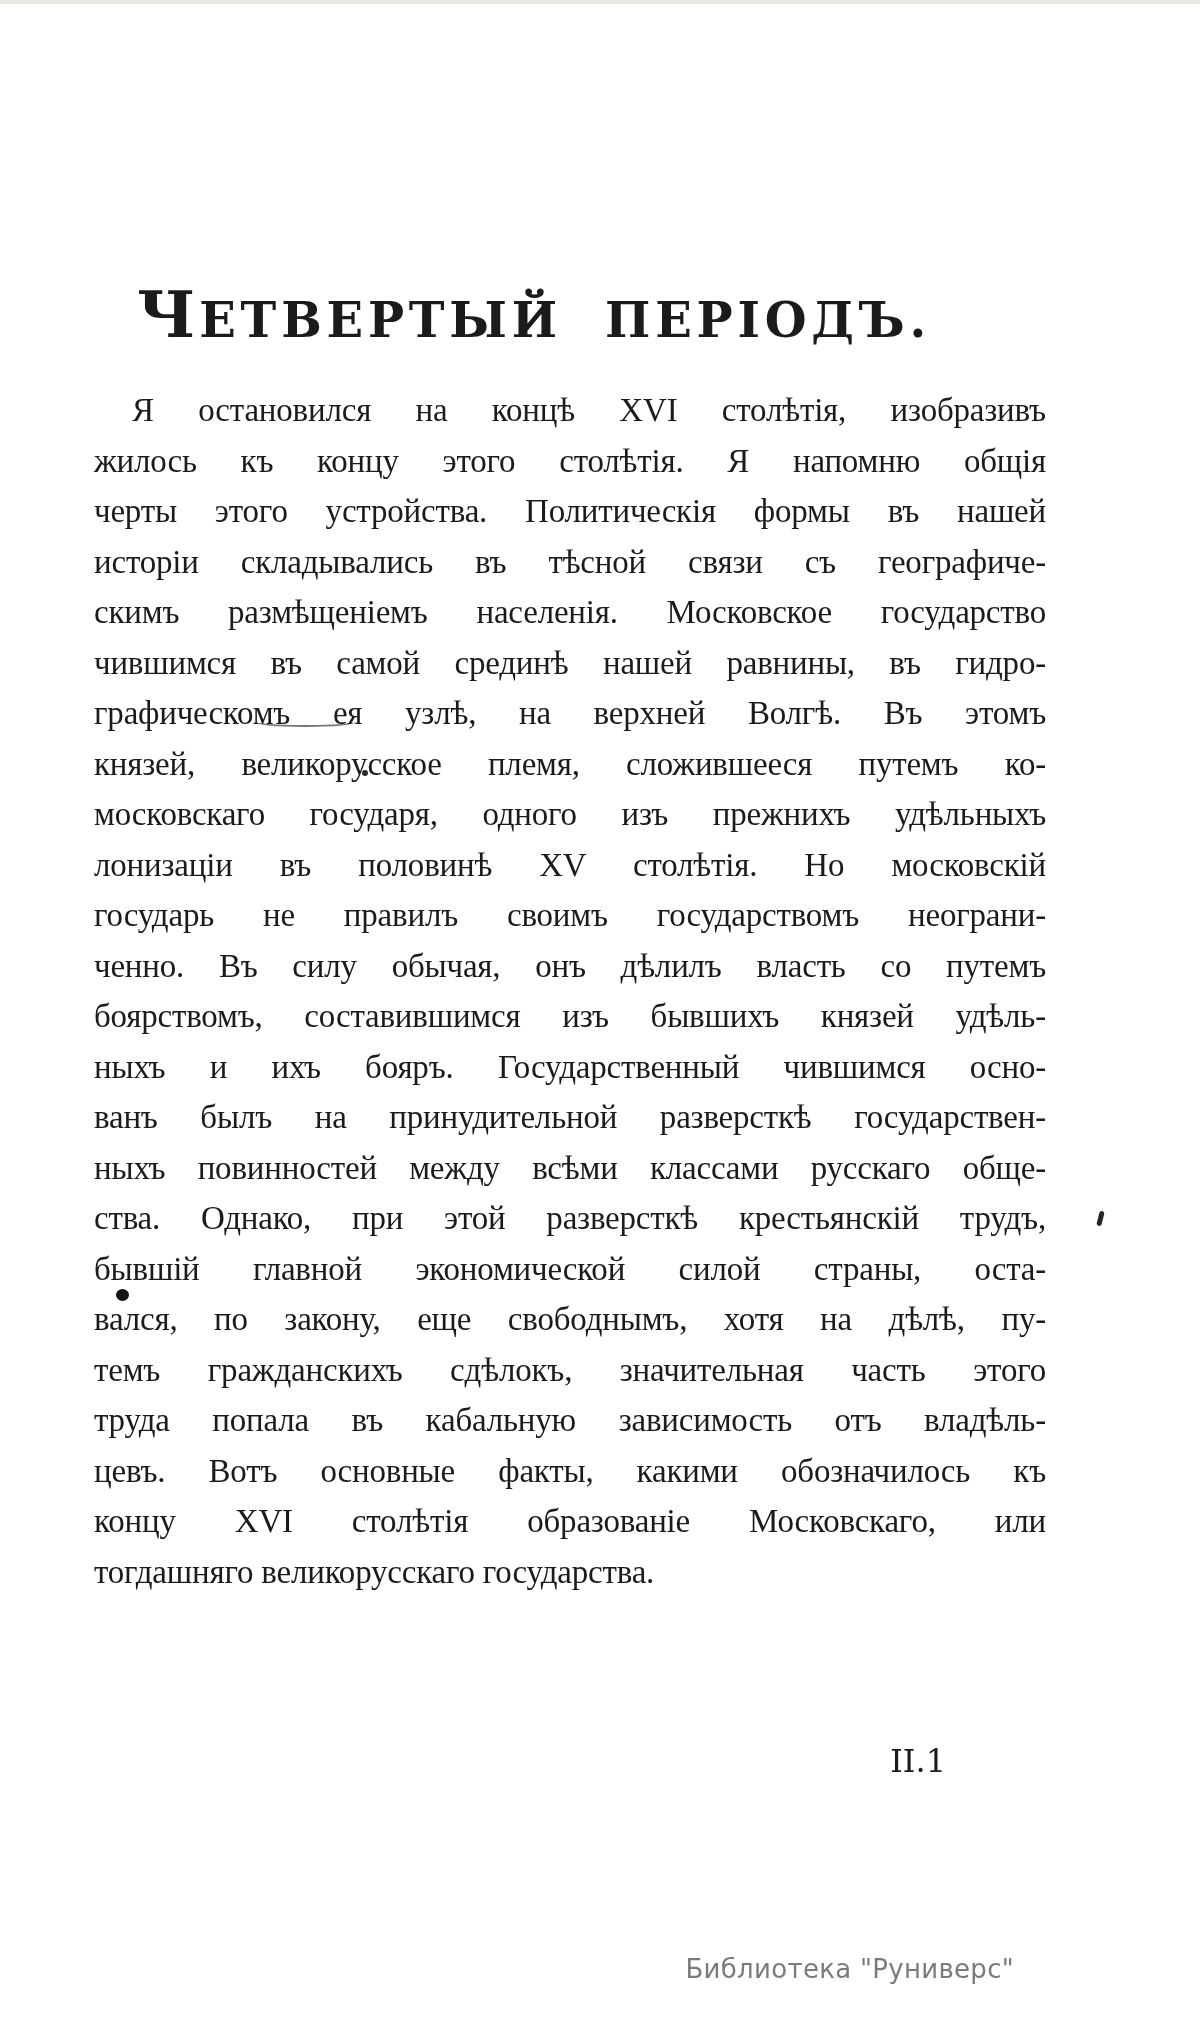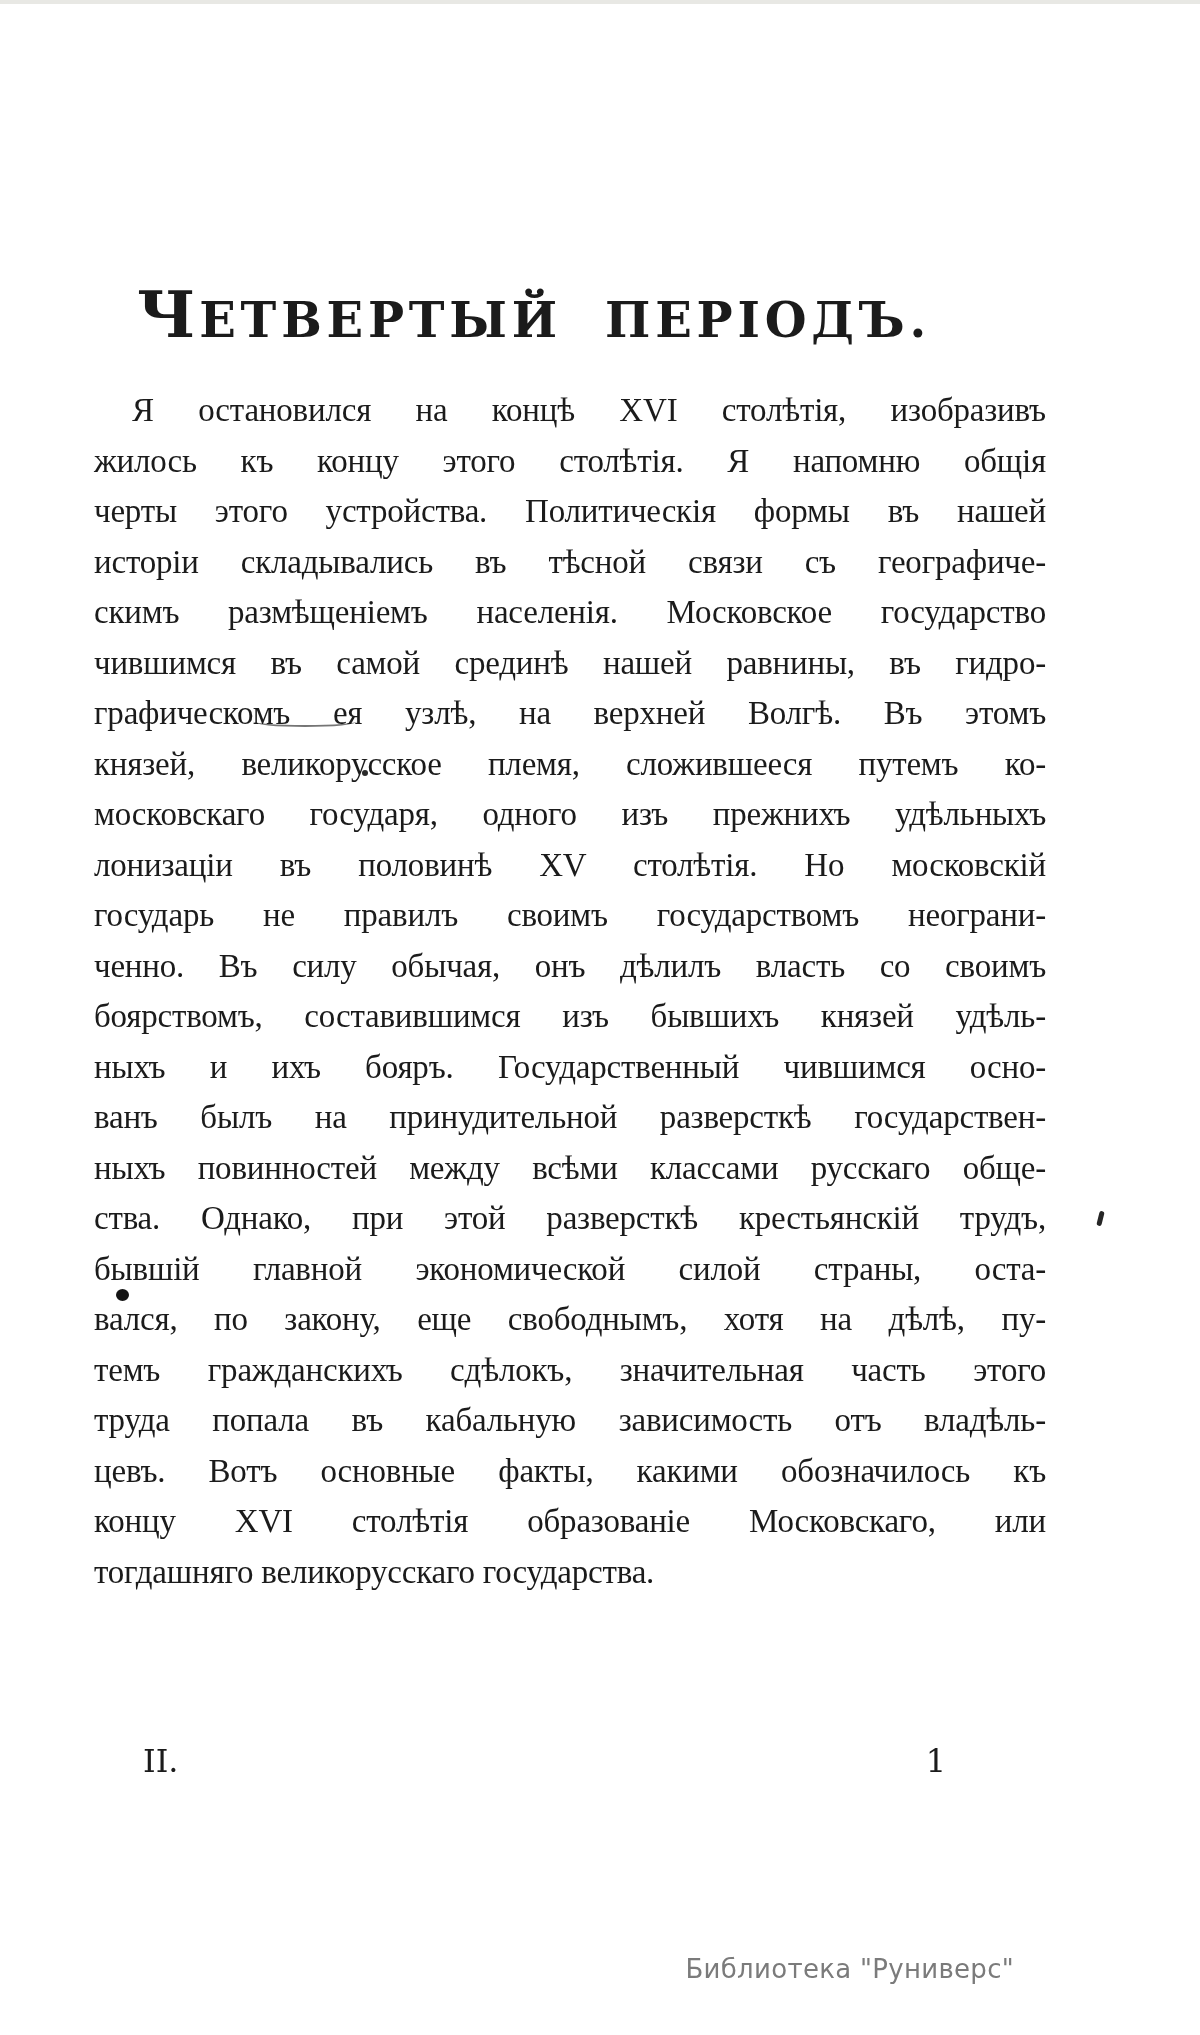--- a/index.html
+++ b/index.html
@@ -43,21 +43,21 @@
   }
   .line.indent{ text-indent:38px; }
   .line.last{ text-align-last:left; }
   .footer{
     position:absolute;
     left:94px;top:1738px;width:952px;
     box-sizing:border-box;
     padding-left:49px;
     padding-right:100px;
     display:flex;
-    justify-content:space-between;
+    justify-content:flex-end;
     font-size:32px;
     line-height:38px;
   }
   .watermark{
     position:absolute;
     right:186px;top:1950px;
     font-family:"DejaVu Sans", sans-serif;
     font-size:26px;
     color:#7b7b7b;
     letter-spacing:0.3px;
@@ -98,21 +98,21 @@
       <div class="line">жилось къ концу этого столѣтія. Я напомню общія</div>
       <div class="line">черты этого устройства. Политическія формы въ нашей</div>
       <div class="line">исторіи складывались въ тѣсной связи съ географиче-</div>
       <div class="line">скимъ размѣщеніемъ населенія. Московское государство</div>
       <div class="line">чившимся въ самой срединѣ нашей равнины, въ гидро-</div>
       <div class="line">графическомъ ея узлѣ, на верхней Волгѣ. Въ этомъ</div>
       <div class="line">князей, великорусское племя, сложившееся путемъ ко-</div>
       <div class="line">московскаго государя, одного изъ прежнихъ удѣльныхъ</div>
       <div class="line">лонизаціи въ половинѣ XV столѣтія. Но московскій</div>
       <div class="line">государь не правилъ своимъ государствомъ неограни-</div>
-      <div class="line">ченно. Въ силу обычая, онъ дѣлилъ власть со своимъ</div>
+      <div class="line">ченно. Въ силу обычая, онъ дѣлилъ власть со путемъ</div>
       <div class="line">боярствомъ, составившимся изъ бывшихъ князей удѣль-</div>
       <div class="line">ныхъ и ихъ бояръ. Государственный чившимся осно-</div>
       <div class="line">ванъ былъ на принудительной разверсткѣ государствен-</div>
       <div class="line">ныхъ повинностей между всѣми классами русскаго обще-</div>
       <div class="line">ства. Однако, при этой разверсткѣ крестьянскій трудъ,</div>
       <div class="line">бывшій главной экономической силой страны, оста-</div>
       <div class="line">вался, по закону, еще свободнымъ, хотя на дѣлѣ, пу-</div>
       <div class="line">темъ гражданскихъ сдѣлокъ, значительная часть этого</div>
       <div class="line">труда попала въ кабальную зависимость отъ владѣль-</div>
       <div class="line">цевъ. Вотъ основные факты, какими обозначилось къ</div>

